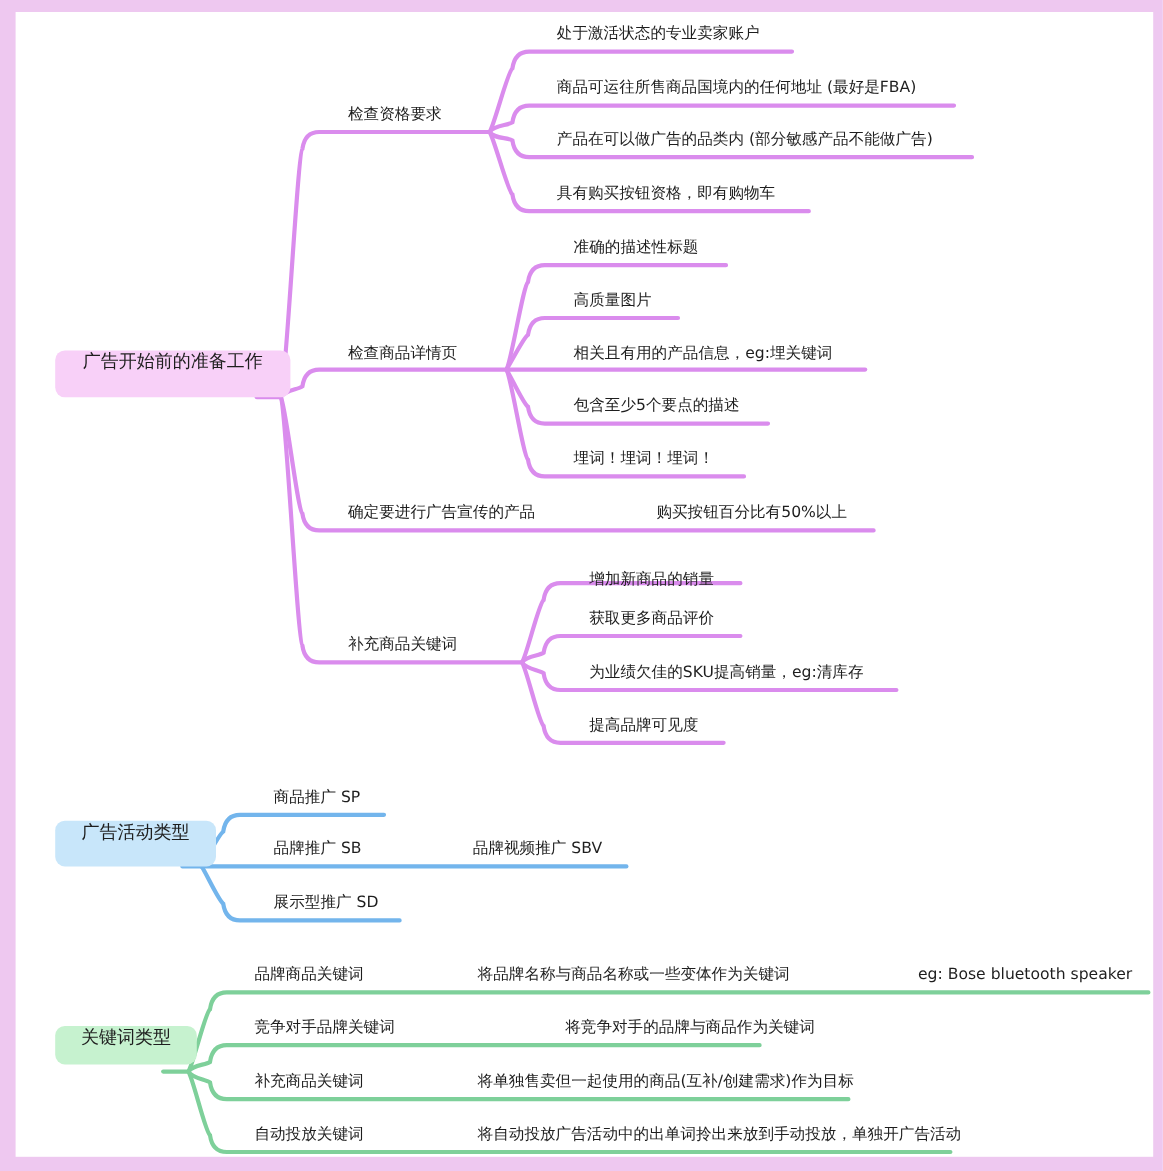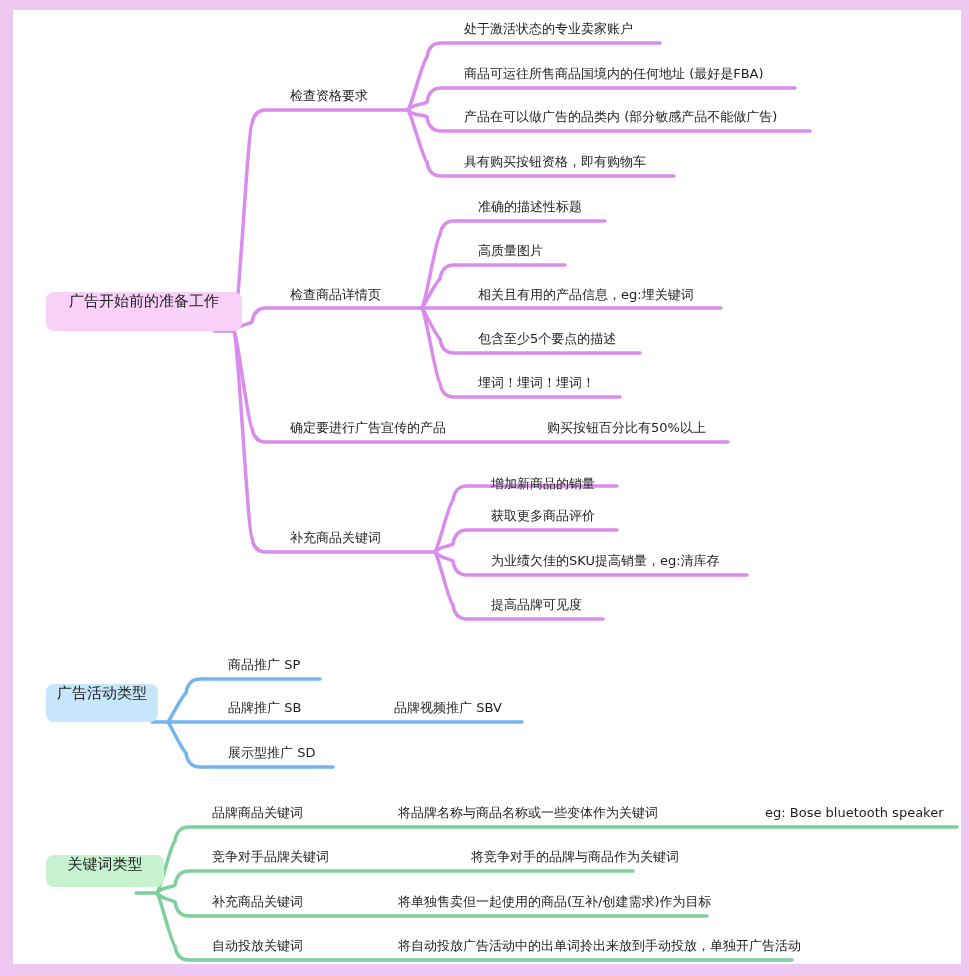--- a/index.html
+++ b/index.html
@@ -81,21 +81,21 @@
 
 <div class="node" style="left:290px;top:420px;">确定要进行广告宣传的产品</div>
 <div class="node" style="left:547px;top:420px;">购买按钮百分比有50%以上</div>
 
 <div class="node" style="left:290px;top:530px;">补充商品关键词</div>
 <div class="node" style="left:491px;top:464px;margin-top:12px;">增加新商品的销量</div>
 <div class="node" style="left:491px;top:508px;">获取更多商品评价</div>
 <div class="node" style="left:491px;top:553px;">为业绩欠佳的SKU提高销量，eg:清库存</div>
 <div class="node" style="left:491px;top:597px;">提高品牌可见度</div>
 
-<div class="root blue" style="left:18px;top:684px;width:112px;height:38px;">
+<div class="root blue" style="left:18px;top:684px;width:134px;height:38px;">
   <span>广告活动类型</span>
 </div>
 <div class="node" style="left:228px;top:657px;">商品推广 SP</div>
 <div class="node" style="left:228px;top:700px;">品牌推广 SB</div>
 <div class="node" style="left:394px;top:700px;">品牌视频推广 SBV</div>
 <div class="node" style="left:228px;top:745px;">展示型推广 SD</div>
 
 <div class="root green" style="left:18px;top:855px;width:118px;height:32px;">
   <span>关键词类型</span>
 </div>

